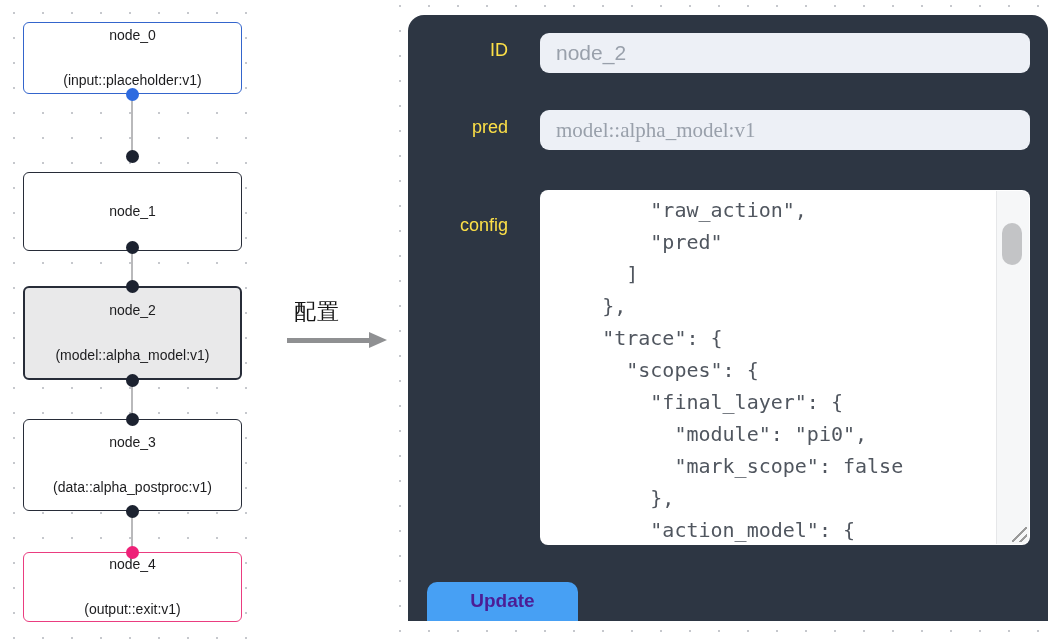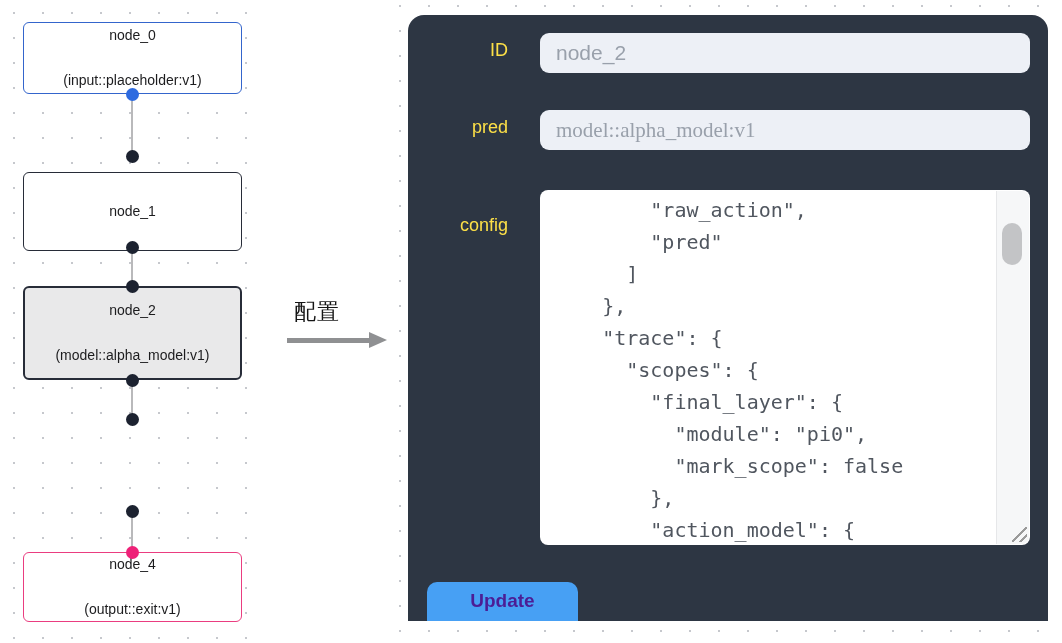--- a/index.html
+++ b/index.html
@@ -96,20 +96,24 @@
     <div>node_0</div>
     <div>(input::placeholder:v1)</div>
   </div>
   <div class="node node-1">
     <div>node_1</div>
   </div>
   <div class="node node-2">
     <div>node_2</div>
     <div>(model::alpha_model:v1)</div>
   </div>
+  <div class="node node-3">
+    <div>node_3</div>
+    <div>(data::alpha_postproc:v1)</div>
+  </div>
   <div class="node node-4">
     <div>node_4</div>
     <div>(output::exit:v1)</div>
   </div>
 
   <div class="port port-blue" style="top:88px;"></div>
   <div class="port" style="top:150px;"></div>
   <div class="port" style="top:241px;"></div>
   <div class="port" style="top:280px;"></div>
   <div class="port" style="top:374px;"></div>

